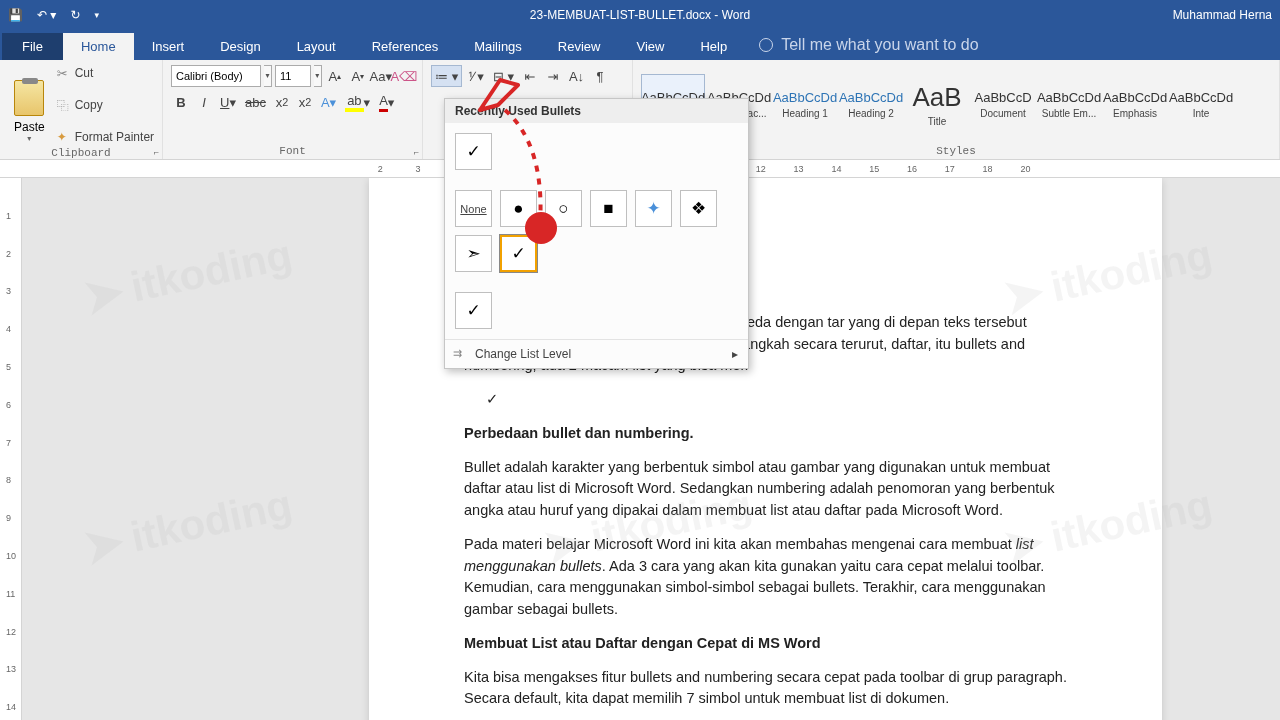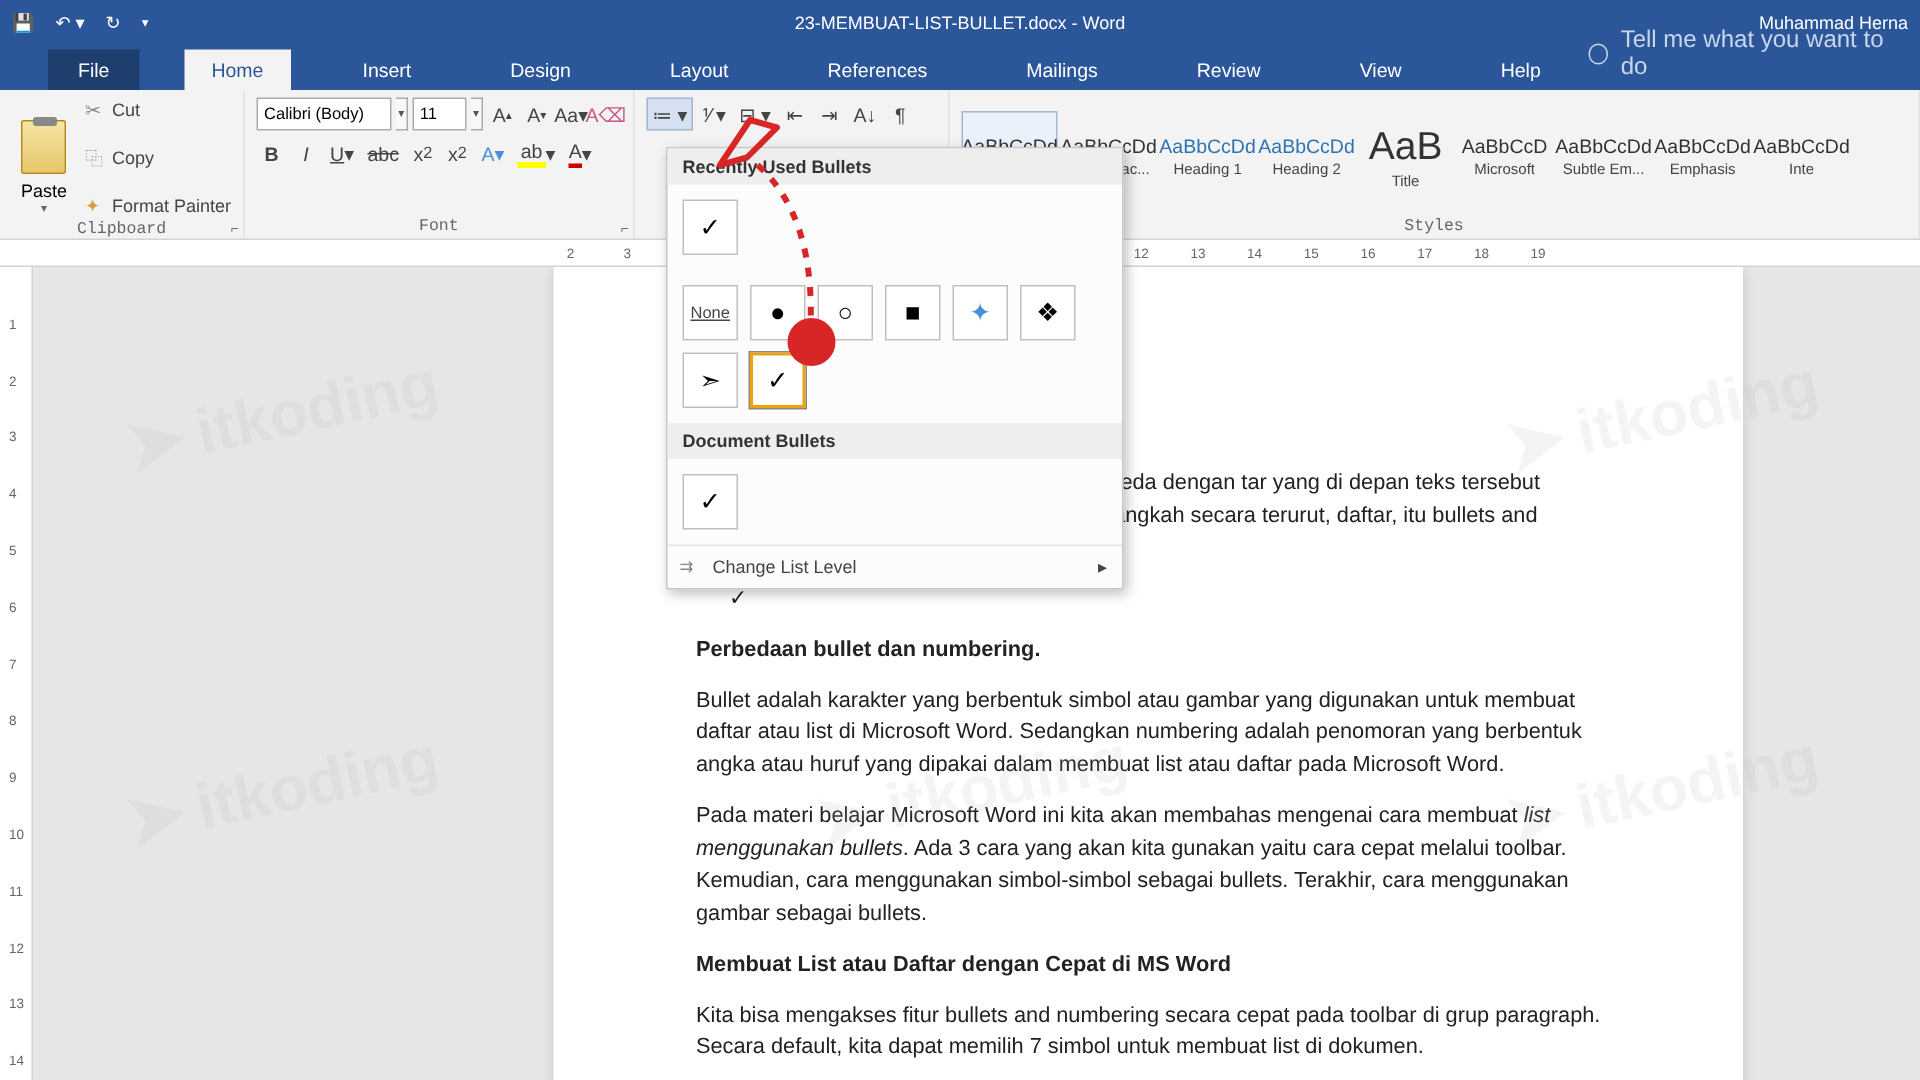--- a/index.html
+++ b/index.html
@@ -5,21 +5,21 @@
 * { margin: 0; padding: 0; box-sizing: border-box; font-family: 'Segoe UI', Tahoma, sans-serif; }
 body { width: 1280px; height: 720px; background: #f3f3f3; overflow: hidden; position: relative; }
 
 .titlebar { height: 30px; background: #2b579a; display: flex; align-items: center; color: white; font-size: 12px; padding: 0 8px; }
 .titlebar .qa-icons { display: flex; gap: 14px; align-items: center; }
 .titlebar .qa-icons span { cursor: pointer; }
 .titlebar .doc-title { position: absolute; left: 50%; transform: translateX(-50%); }
 .titlebar .user { margin-left: auto; }
 
 .ribbon-tabs { height: 30px; background: #2b579a; display: flex; align-items: flex-end; padding-left: 2px; }
-.ribbon-tabs .tab { padding: 6px 18px; color: white; font-size: 13px; cursor: pointer; margin-left: 30px; }
+.ribbon-tabs .tab { padding: 6px 18px; color: white; font-size: 13px; cursor: pointer; }
 .ribbon-tabs .tab.file { background: #1e3e6e; padding: 6px 20px; }
 .ribbon-tabs .tab.active { background: #f3f3f3; color: #2b579a; }
 .ribbon-tabs .tell-me { color: #c9d5ea; display: flex; align-items: center; gap: 8px; padding: 6px 14px; }
 .lightbulb { width: 14px; height: 14px; border: 1.5px solid #c9d5ea; border-radius: 50%; display: inline-block; position: relative; }
 
 .ribbon { height: 100px; background: #f3f3f3; border-bottom: 1px solid #d4d4d4; display: flex; }
 .ribbon-group { border-right: 1px solid #e1e1e1; padding: 5px 8px 2px 8px; display: flex; flex-direction: column; position: relative; }
 .ribbon-group-label { text-align: center; font-size: 11px; color: #666; padding-top: 2px; margin-top: auto; font-family: Liberation Mono, monospace; }
 .dialog-launcher { position: absolute; bottom: 2px; right: 3px; font-size: 9px; color: #666; cursor: pointer; }
 .paste-btn { display: flex; flex-direction: column; align-items: center; padding: 2px 6px; cursor: pointer; justify-content: flex-end; }
@@ -203,21 +203,21 @@
         <div class="style-item">
           <div class="style-preview blue">AaBbCcDd</div>
           <div class="style-label">Heading 2</div>
         </div>
         <div class="style-item">
           <div class="style-preview hd">AaB</div>
           <div class="style-label">Title</div>
         </div>
         <div class="style-item">
           <div class="style-preview ">AaBbCcD</div>
-          <div class="style-label">Microsoft</div>
+          <div class="style-label">Document</div>
         </div>
         <div class="style-item">
           <div class="style-preview ">AaBbCcDd</div>
           <div class="style-label">Subtle Em...</div>
         </div>
         <div class="style-item">
           <div class="style-preview ">AaBbCcDd</div>
           <div class="style-label">Emphasis</div>
         </div>
         <div class="style-item">
@@ -241,21 +241,21 @@
       <span class="ruler-mark" style="left: 282.4px;">9</span>
       <span class="ruler-mark" style="left: 320.2px;">10</span>
       <span class="ruler-mark" style="left: 358px;">11</span>
       <span class="ruler-mark" style="left: 395.8px;">12</span>
       <span class="ruler-mark" style="left: 433.6px;">13</span>
       <span class="ruler-mark" style="left: 471.4px;">14</span>
       <span class="ruler-mark" style="left: 509.2px;">15</span>
       <span class="ruler-mark" style="left: 547px;">16</span>
       <span class="ruler-mark" style="left: 584.8px;">17</span>
       <span class="ruler-mark" style="left: 622.6px;">18</span>
-      <span class="ruler-mark" style="left: 660.4px;">19</span>
+      <span class="ruler-mark" style="left: 660.4px;">20</span>
     </div>
 </div>
 
 <div class="doc-area">
   <div class="ruler-v" id="ruler-v">
       <span class="mark" style="top: 32.8px;">1</span>
       <span class="mark" style="top: 70.6px;">2</span>
       <span class="mark" style="top: 108.4px;">3</span>
       <span class="mark" style="top: 146.2px;">4</span>
       <span class="mark" style="top: 184px;">5</span>
@@ -315,21 +315,20 @@
   <div class="bd-grid">
     <div class="bd-item none">None</div>
     <div class="bd-item">●</div>
     <div class="bd-item">○</div>
     <div class="bd-item">■</div>
     <div class="bd-item" style="color:#4a90d9">✦</div>
     <div class="bd-item">❖</div>
     <div class="bd-item">➣</div>
     <div class="bd-item selected">✓</div>
   </div>
-  <div class="bd-section-label">Document Bullets</div>
   <div class="bd-grid">
     <div class="bd-item">✓</div>
   </div>
   <div style="border-top:1px solid #e3e3e3">
     <div class="bd-menu-item">
       <span class="level-icon">⇉</span>
       <span>Change List Level</span>
       <span class="arrow">▸</span>
     </div>
   </div>

